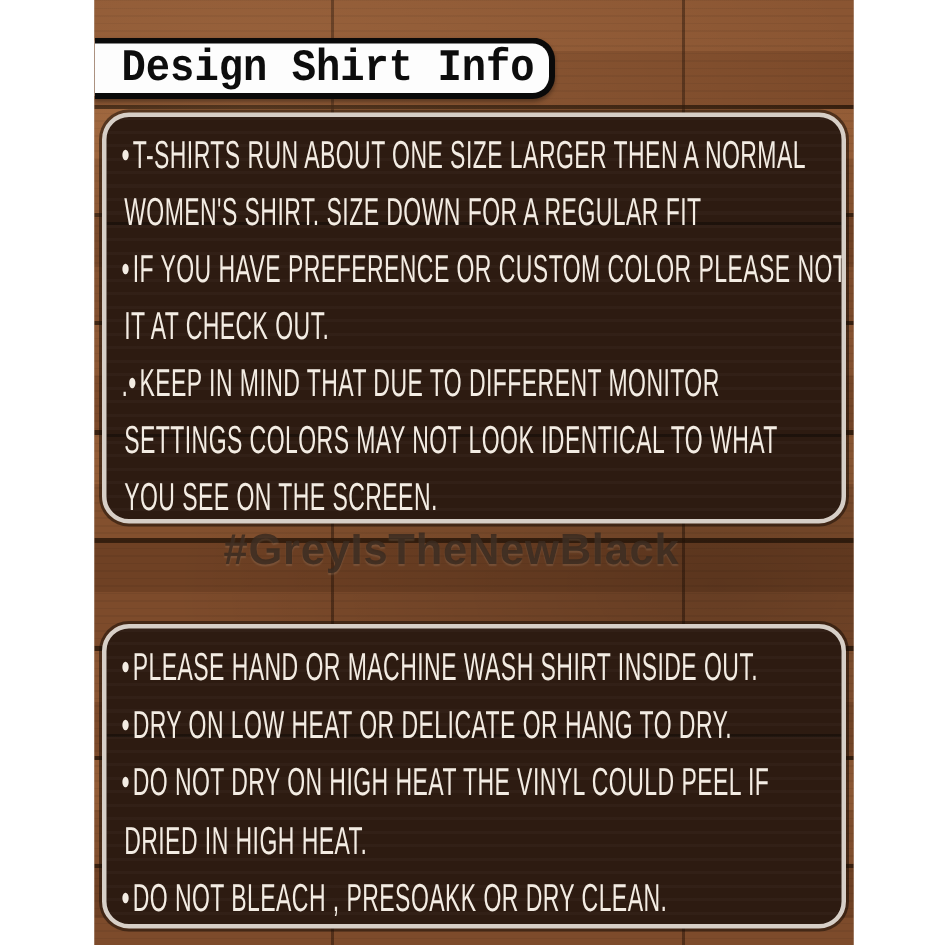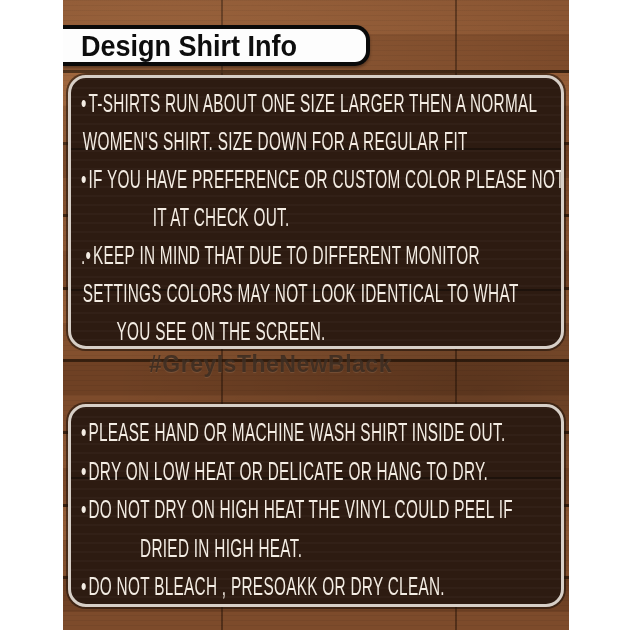--- a/index.html
+++ b/index.html
@@ -28,46 +28,46 @@
     border-radius:0 15px 15px 0;
     display:flex;align-items:center;
     box-shadow:0 2px 3px rgba(0,0,0,0.35);
   }
   .banner span{
     font-weight:bold;font-size:30px;color:#0d0d0d;line-height:32px;
     padding-left:20px;white-space:nowrap;
     transform:scaleX(0.90);transform-origin:0 50%;
     letter-spacing:0px;
   }
-  .banner1{top:25px;width:307px;}
+  .banner1{top:25px;width:307px;font-family:Liberation Mono, monospace;}
   .banner2{top:373px;width:494px;}
   
   .darkbox{
     position:absolute;left:5px;width:496px;box-sizing:border-box;
     background-color:#2d1b11;
     background-image:
       repeating-linear-gradient(180deg, rgba(255,255,255,0.025) 0 2px, transparent 2px 9px),
       repeating-linear-gradient(180deg, transparent 0 70px, rgba(0,0,0,0.35) 70px 72px, transparent 72px 141px);
     border:3px solid #d7cfc7;border-radius:18px;
     box-shadow:0 0 0 2px rgba(25,14,7,0.55);
-    overflow:hidden;padding:6px 8px 0 10px;text-align:center;
+    overflow:hidden;padding:6px 8px 0 10px;
   }
   .box1{top:75px;height:274px;}
-  .box2{top:404px;height:203px;}
+  .box2{top:416px;height:203px;}
   .line{
     white-space:nowrap;color:#f3ece3;font-size:26px;line-height:38px;
     transform:scaleX(0.59);transform-origin:0 50%;
     letter-spacing:0.5px;
   }
   .box2 .line{line-height:38.5px;}
   .bullet{margin-right:3px;}
   
   .watermark{
     position:absolute;left:86px;top:351px;
-    font-weight:bold;font-size:23px;letter-spacing:0.5px;
+    font-weight:bold;font-size:29px;letter-spacing:0.5px;
     color:rgba(58,42,32,0.85);
     text-shadow:0 1px 1px rgba(255,235,210,0.12);
     white-space:nowrap;
   }
 </style>
 </head>
 <body>
 
 <div class="photo">
 

